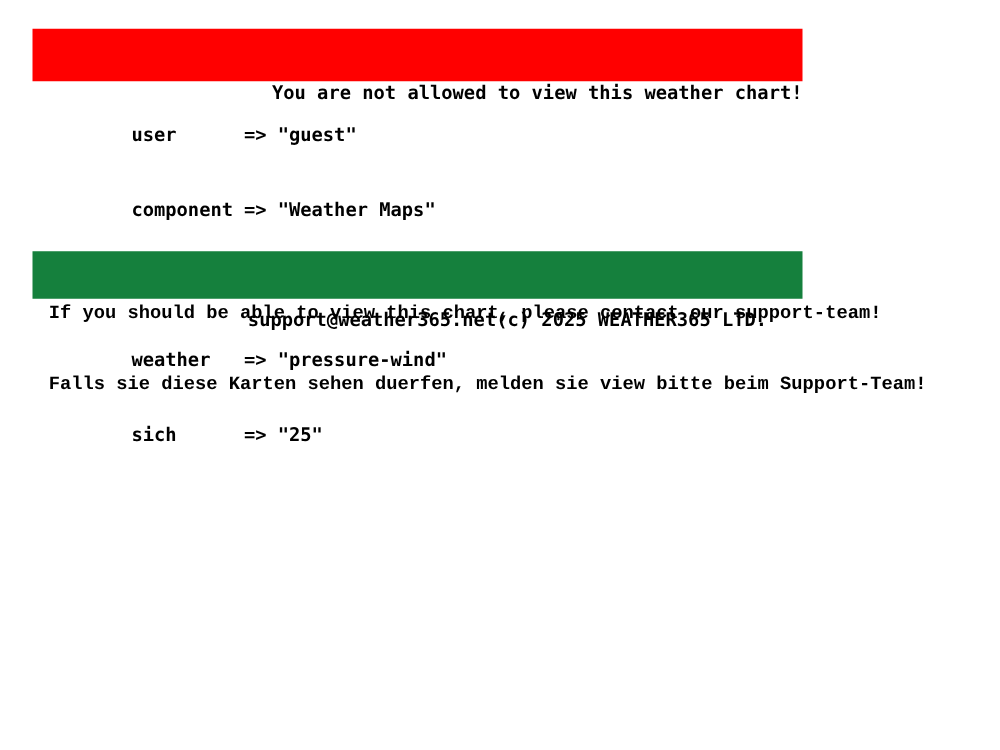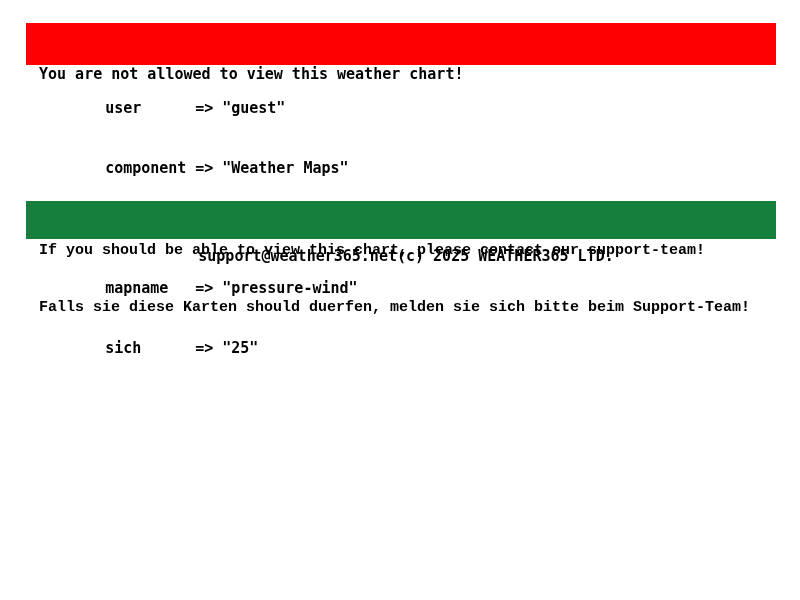--- a/index.html
+++ b/index.html
@@ -13,25 +13,26 @@
     background: #ffffff;
     font-family: "DejaVu Sans Mono", "Liberation Mono", monospace;
     font-weight: bold;
     font-size: 15px;
     color: #000000;
     overflow: hidden;
   }
   .banner {
     position: absolute;
     left: 26px;
-    width: 750px;
+    width: 616px;
     box-sizing: border-box;
     padding-left: 13px;
     line-height: 19px;
     white-space: pre;
+    text-align: right;
   }
   .banner-error {
     top: 23px;
     height: 42px;
     padding-top: 4px;
   }
   .banner-info {
     top: 201px;
     height: 38px;
     padding-top: 2px;
@@ -74,28 +75,28 @@
   <div class="kv-row">
     <span class="kv-key">user</span><span class="kv-arrow">=&gt;</span><span>"guest"</span>
   </div>
   <div class="kv-row">
     <span class="kv-key">component</span><span class="kv-arrow">=&gt;</span><span>"Weather Maps"</span>
   </div>
   <div class="kv-row">
     <span class="kv-key">map</span><span class="kv-arrow">=&gt;</span><span>"0014"</span>
   </div>
   <div class="kv-row">
-    <span class="kv-key">mapname</span><span class="kv-arrow">=&gt;</span><span>"pressure-wind"</span>
+    <span class="kv-key">weather</span><span class="kv-arrow">=&gt;</span><span>"pressure-wind"</span>
   </div>
   <div class="kv-row">
     <span class="kv-key">sich</span><span class="kv-arrow">=&gt;</span><span>"25"</span>
   </div>
 </div>
 
 <div class="banner banner-info" style="background-color: #15803d; font-family: Liberation Mono, monospace;">
   <div>If you should be able to view this chart, please contact our support-team!</div>
-  <div>Falls sie diese Karten should duerfen, melden sie sich bitte beim Support-Team!</div>
+  <div>Falls sie diese Karten sehen duerfen, melden sie view bitte beim Support-Team!</div>
 </div>
 
 <div class="footer-line">
   <span>support@weather365.net</span>
   <span>(c) 2025 WEATHER365 LTD.</span>
 </div>
 
 </body></html>

